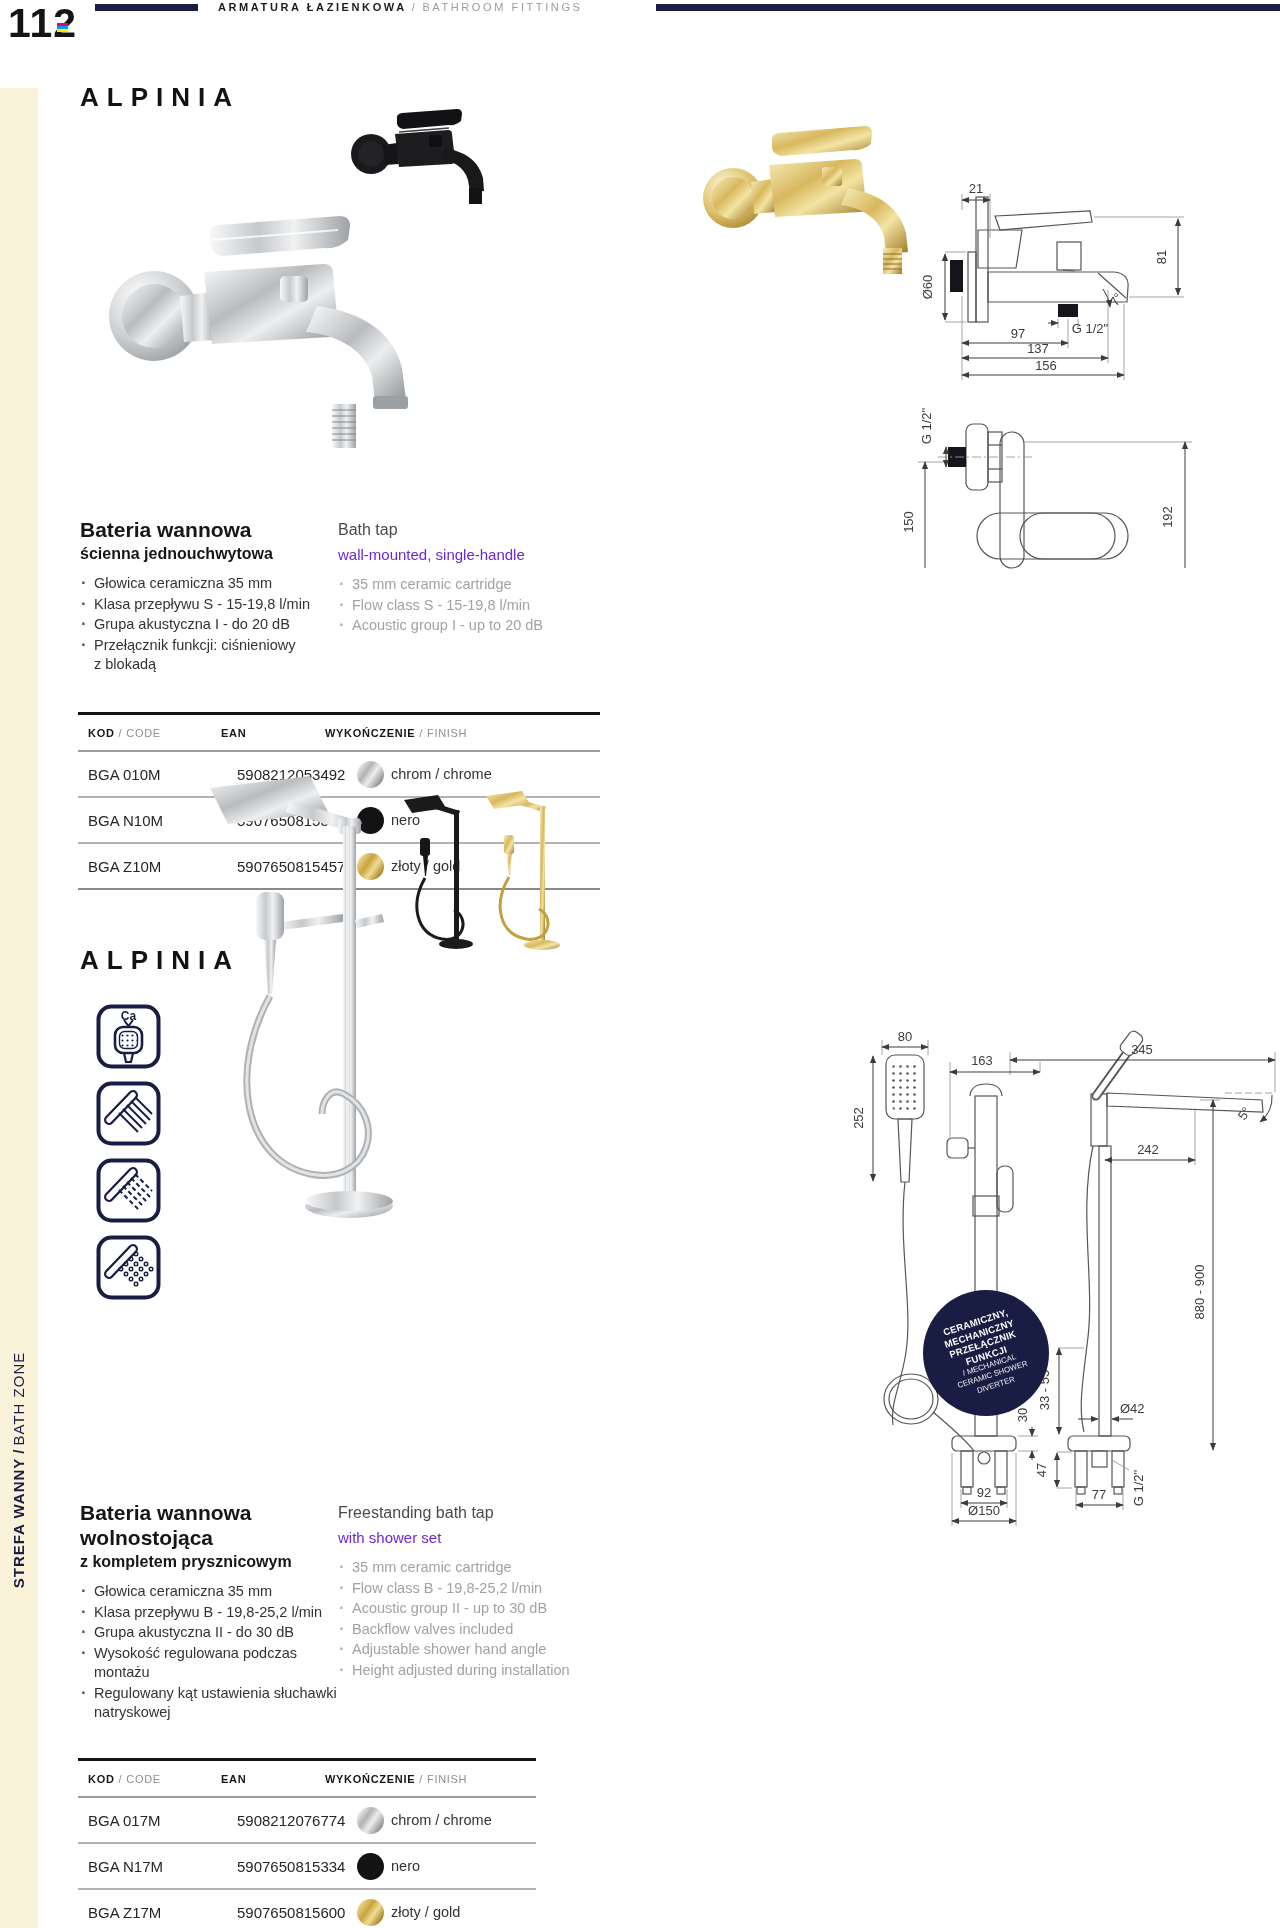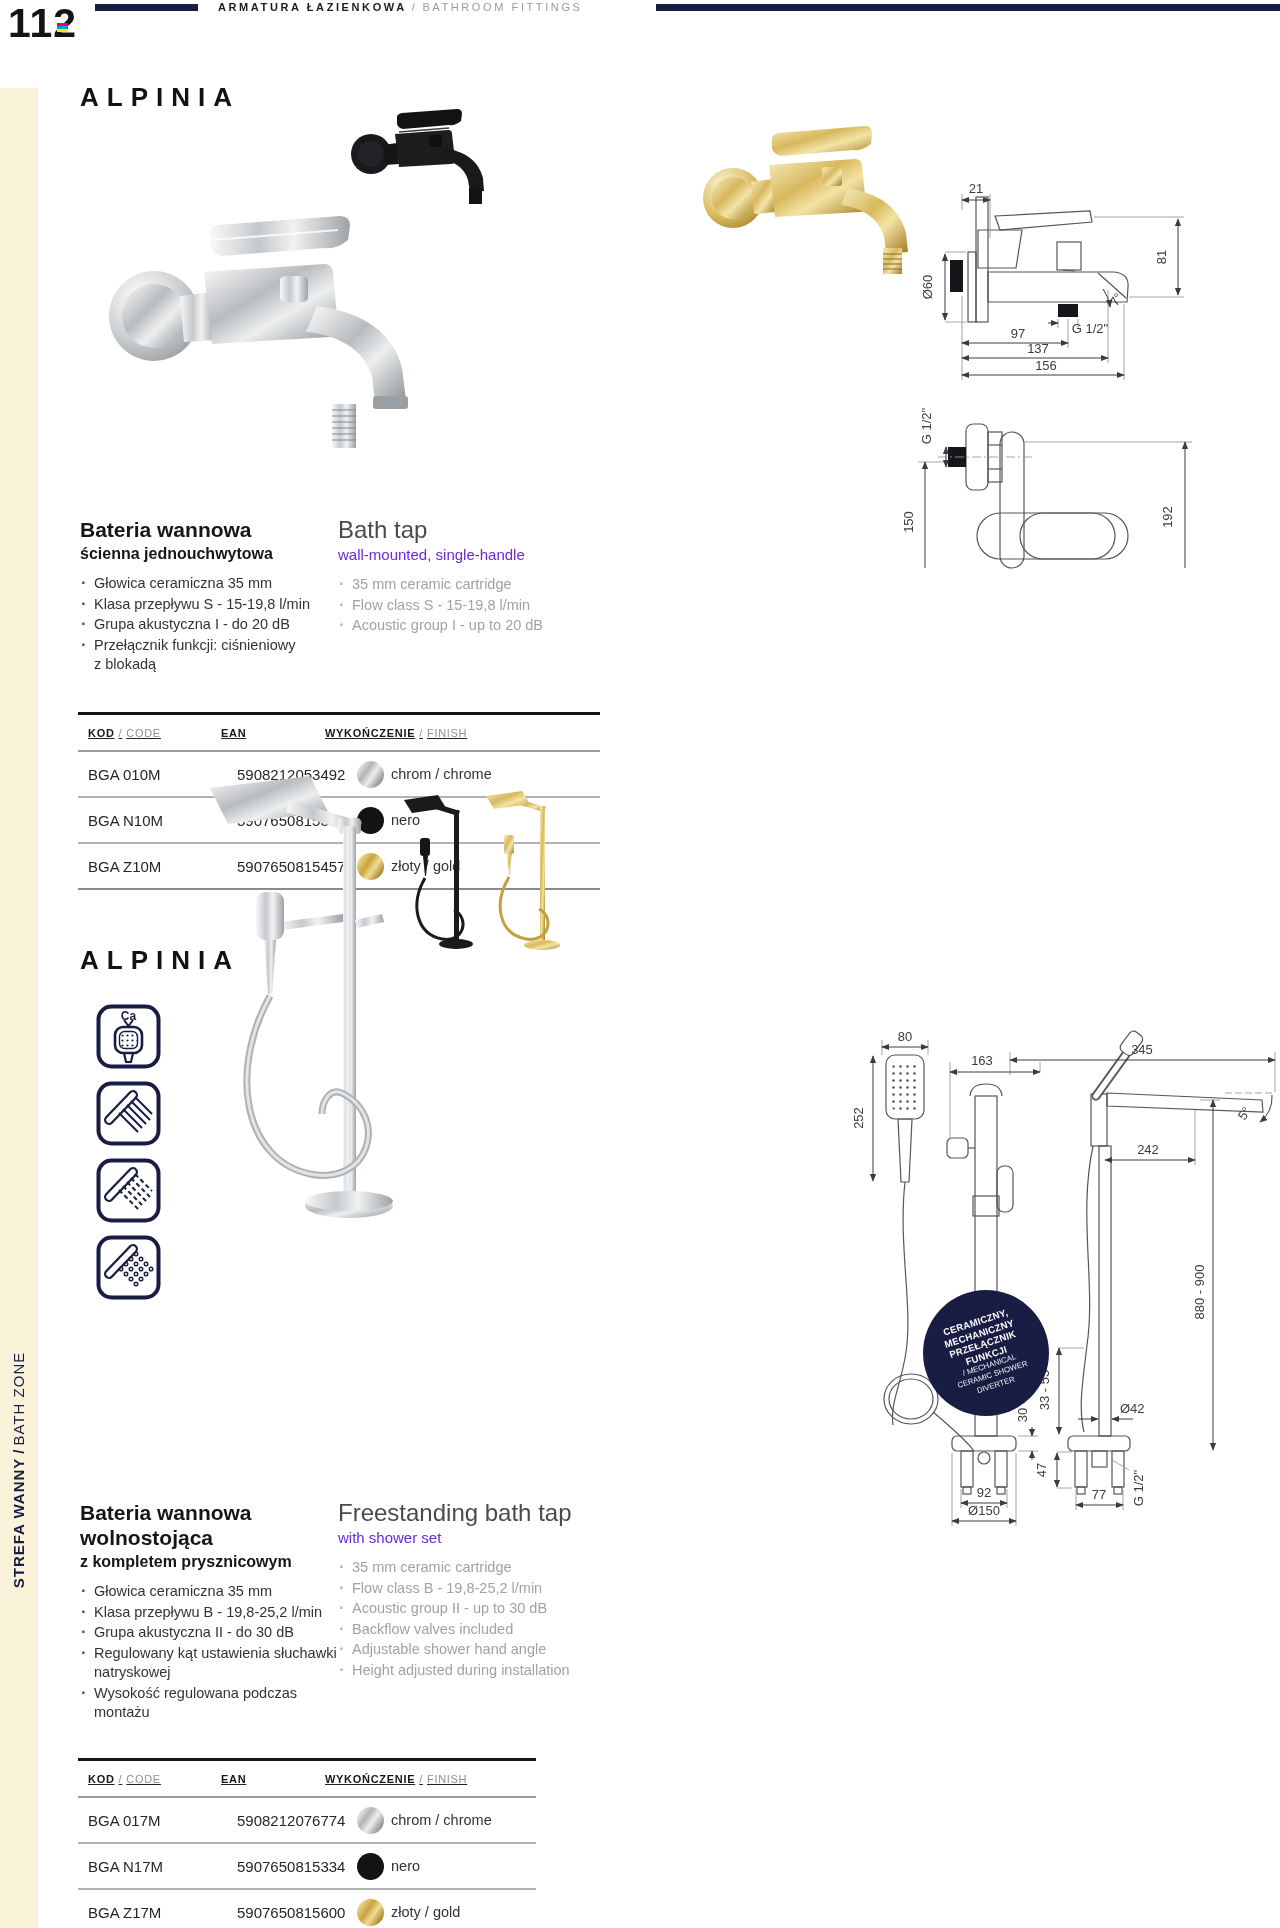--- a/index.html
+++ b/index.html
@@ -29,35 +29,35 @@
   .zone .zpl{font-weight:700;letter-spacing:1px;}
   .zone .zsep{margin:0 4px;font-weight:700;}
   .zone .zen{font-weight:400;letter-spacing:1px;}
 
   .sec-title{font-size:26px;font-weight:700;letter-spacing:8px;color:#121212;}
 
   
   .desc{width:260px;}
   .pl-head{font-size:21px;line-height:25px;font-weight:700;color:#161616;margin:0;}
   .pl-sub{font-size:16px;line-height:20px;font-weight:700;color:#161616;margin:2px 0 0 0;}
-  .en-head{font-size:24px;line-height:25px;font-weight:400;color:#4a4a4a;margin:0;}
+  .en-head{font-size:16px;line-height:25px;font-weight:400;color:#4a4a4a;margin:0;}
   .en-sub{font-size:15px;line-height:20px;font-weight:400;color:#6d28d9;margin:3px 0 0 0;}
   ul.blt{list-style:none;margin:10px 0 0 0;padding:0;}
   ul.blt li{position:relative;padding-left:14px;font-size:14.5px;line-height:19.5px;
             white-space:pre-line;margin:0 0 1px 0;}
   ul.blt li::before{content:"\00B7";position:absolute;left:1px;top:-1px;font-weight:700;font-size:17px;}
   ul.blt.pl li{color:#333;}
   ul.blt.pl li::before{color:#555;}
   ul.blt.en li{color:#a2a2a2;}
   ul.blt.en li::before{color:#b5b5b5;}
 
   
   .spec-table{position:absolute;border-top:3px solid #141414;background:#fff;}
   .t-head{height:35px;display:flex;align-items:center;border-bottom:2px solid #9c9c9c;
-          font-size:11px;letter-spacing:.7px;text-decoration:underline;}
+          font-size:11px;letter-spacing:.7px;}
   .t-row{height:44px;display:flex;align-items:center;border-bottom:2px solid #b3b3b3;font-size:15px;color:#262626;gap:16px;}
   .t-row:last-child{border-bottom:2px solid #8a8a8a;}
   .c1{width:98px;padding-left:10px;}
   .c2{width:104px;margin-left:35px;}
   .c3{flex:1;display:flex;align-items:center;}
   .hb{font-weight:700;color:#161616;}
   .hg{color:#8f8f8f;}
   .hsp{margin:0 4px;color:#8f8f8f;}
   .swatch{width:27px;height:27px;border-radius:50%;margin-right:7px;flex:0 0 auto;}
   .swatch[data-finish="chrome"]{background:linear-gradient(125deg,#f6f6f6 8%,#b3b3b3 36%,#ededed 56%,#989898 82%);}
@@ -541,23 +541,23 @@
     </div>
   </div>
 
   <div class="abs desc" style="left:80px;top:1500px">
     <h3 class="pl-head"><span>Bateria wannowa</span><br><span>wolnostojąca</span></h3>
     <div class="pl-sub">z kompletem prysznicowym</div>
     <ul class="blt pl">
       <li>Głowica ceramiczna 35 mm</li>
       <li>Klasa przepływu B - 19,8-25,2 l/min</li>
       <li>Grupa akustyczna II - do 30 dB</li>
+      <li>Wysokość regulowana podczas montażu</li>
       <li>Regulowany kąt ustawienia słuchawki
 natryskowej</li>
-      <li>Wysokość regulowana podczas montażu</li>
     </ul>
   </div>
   <div class="abs desc" style="left:338px;top:1500px;width:280px">
     <h3 class="en-head">Freestanding bath tap</h3>
     <div class="en-sub">with shower set</div>
     <ul class="blt en">
       <li>35 mm ceramic cartridge</li>
       <li>Flow class B - 19,8-25,2 l/min</li>
       <li>Acoustic group II - up to 30 dB</li>
       <li>Backflow valves included</li>

